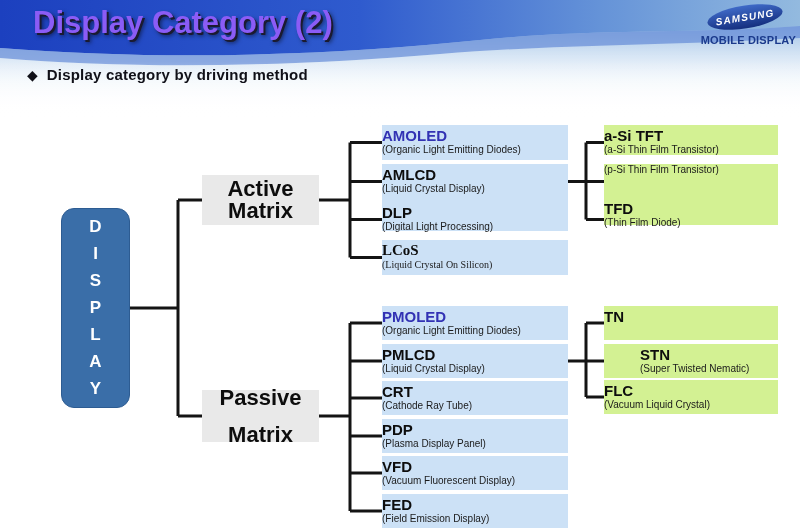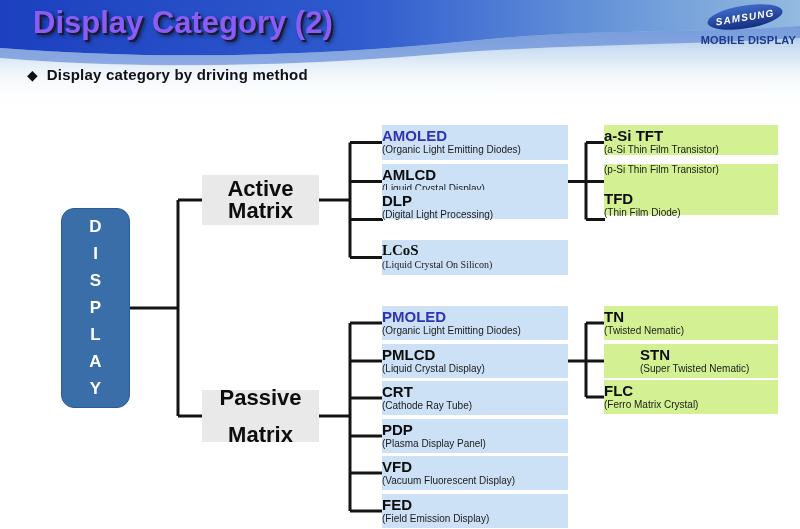--- a/index.html
+++ b/index.html
@@ -126,37 +126,37 @@
 </div>
 
 <div class="node blue" style="top:125px; height:35px;">
   <div class="t accent">AMOLED</div>
   <div class="s">(Organic Light Emitting Diodes)</div>
 </div>
 <div class="node blue" style="top:164px; height:52px;">
   <div class="t">AMLCD</div>
   <div class="s">(Liquid Crystal Display)</div>
 </div>
-<div class="node blue" style="top:190px; height:29px;">
+<div class="node blue" style="top:202px; height:29px;">
   <div class="t">DLP</div>
   <div class="s">(Digital Light Processing)</div>
 </div>
 <div class="node blue" style="top:240px; height:35px;font-family:Liberation Serif, serif;">
   <div class="t">LCoS</div>
   <div class="s">(Liquid Crystal On Silicon)</div>
 </div>
 
 <div class="node green" style="top:125px; height:30px;">
   <div class="t">a-Si TFT</div>
   <div class="s">(a-Si Thin Film Transistor)</div>
 </div>
 <div class="node green" style="top:164px; height:35px;">
   <div class="s">(p-Si Thin Film Transistor)</div>
 </div>
-<div class="node green" style="top:188px; height:27px;">
+<div class="node green" style="top:198px; height:27px;">
   <div class="t">TFD</div>
   <div class="s">(Thin Film Diode)</div>
 </div>
 
 <div class="node blue" style="top:306px; height:34px;">
   <div class="t accent">PMOLED</div>
   <div class="s">(Organic Light Emitting Diodes)</div>
 </div>
 <div class="node blue" style="top:344px; height:34px;">
   <div class="t">PMLCD</div>
@@ -174,22 +174,21 @@
   <div class="t">VFD</div>
   <div class="s">(Vacuum Fluorescent Display)</div>
 </div>
 <div class="node blue" style="top:494px; height:34px;">
   <div class="t">FED</div>
   <div class="s">(Field Emission Display)</div>
 </div>
 
 <div class="node green" style="top:306px; height:34px;">
   <div class="t">TN</div>
-  <div class="s">(Twisted Nematic)</div>
 </div>
 <div class="node green" style="top:344px; height:34px;padding-left:36px;">
   <div class="t">STN</div>
   <div class="s">(Super Twisted Nematic)</div>
 </div>
 <div class="node green" style="top:380px; height:34px;">
   <div class="t">FLC</div>
-  <div class="s">(Ferro Matrix Crystal)</div>
+  <div class="s">(Vacuum Liquid Crystal)</div>
 </div>
 
 </body></html>

